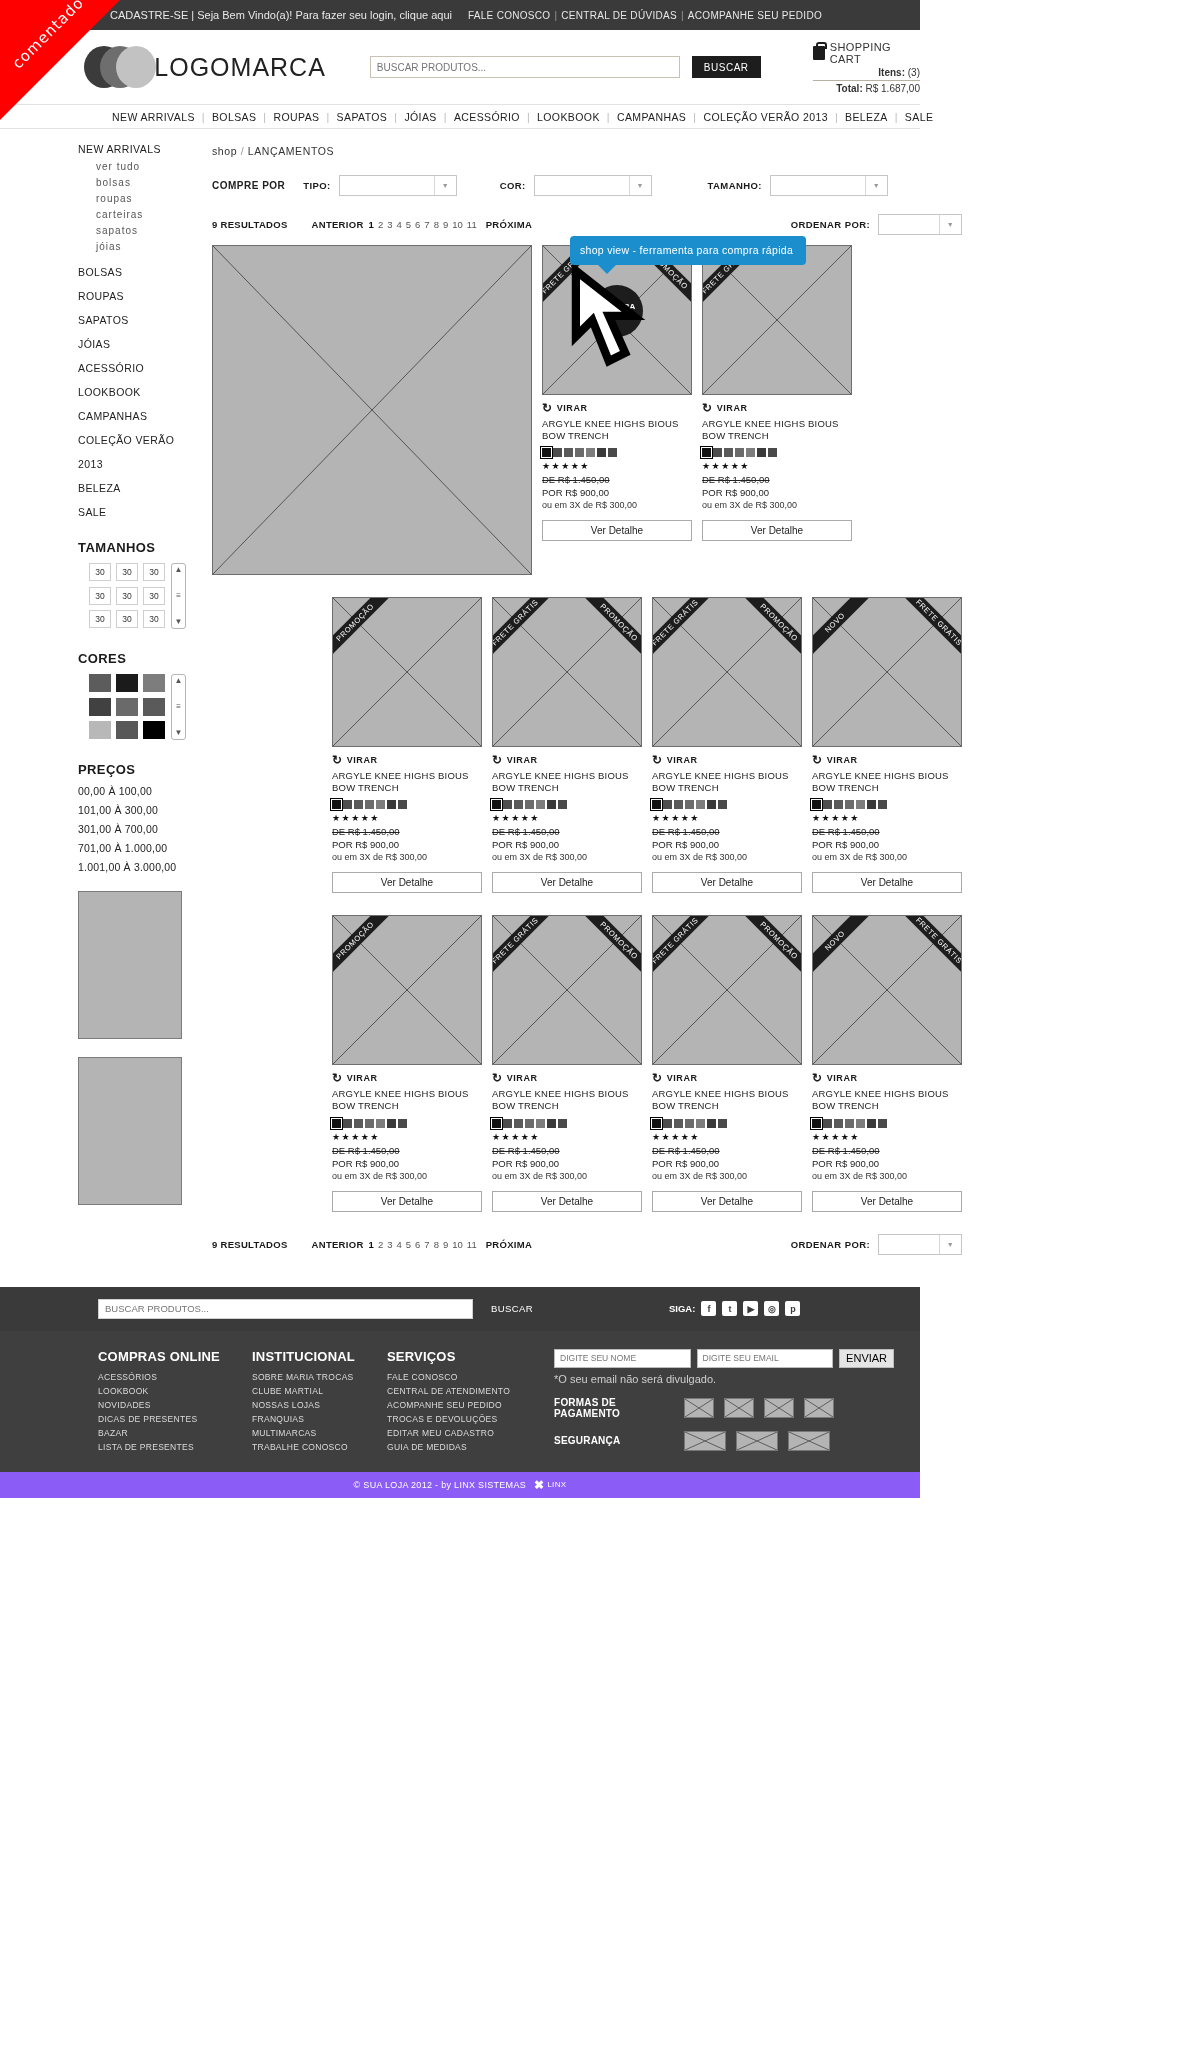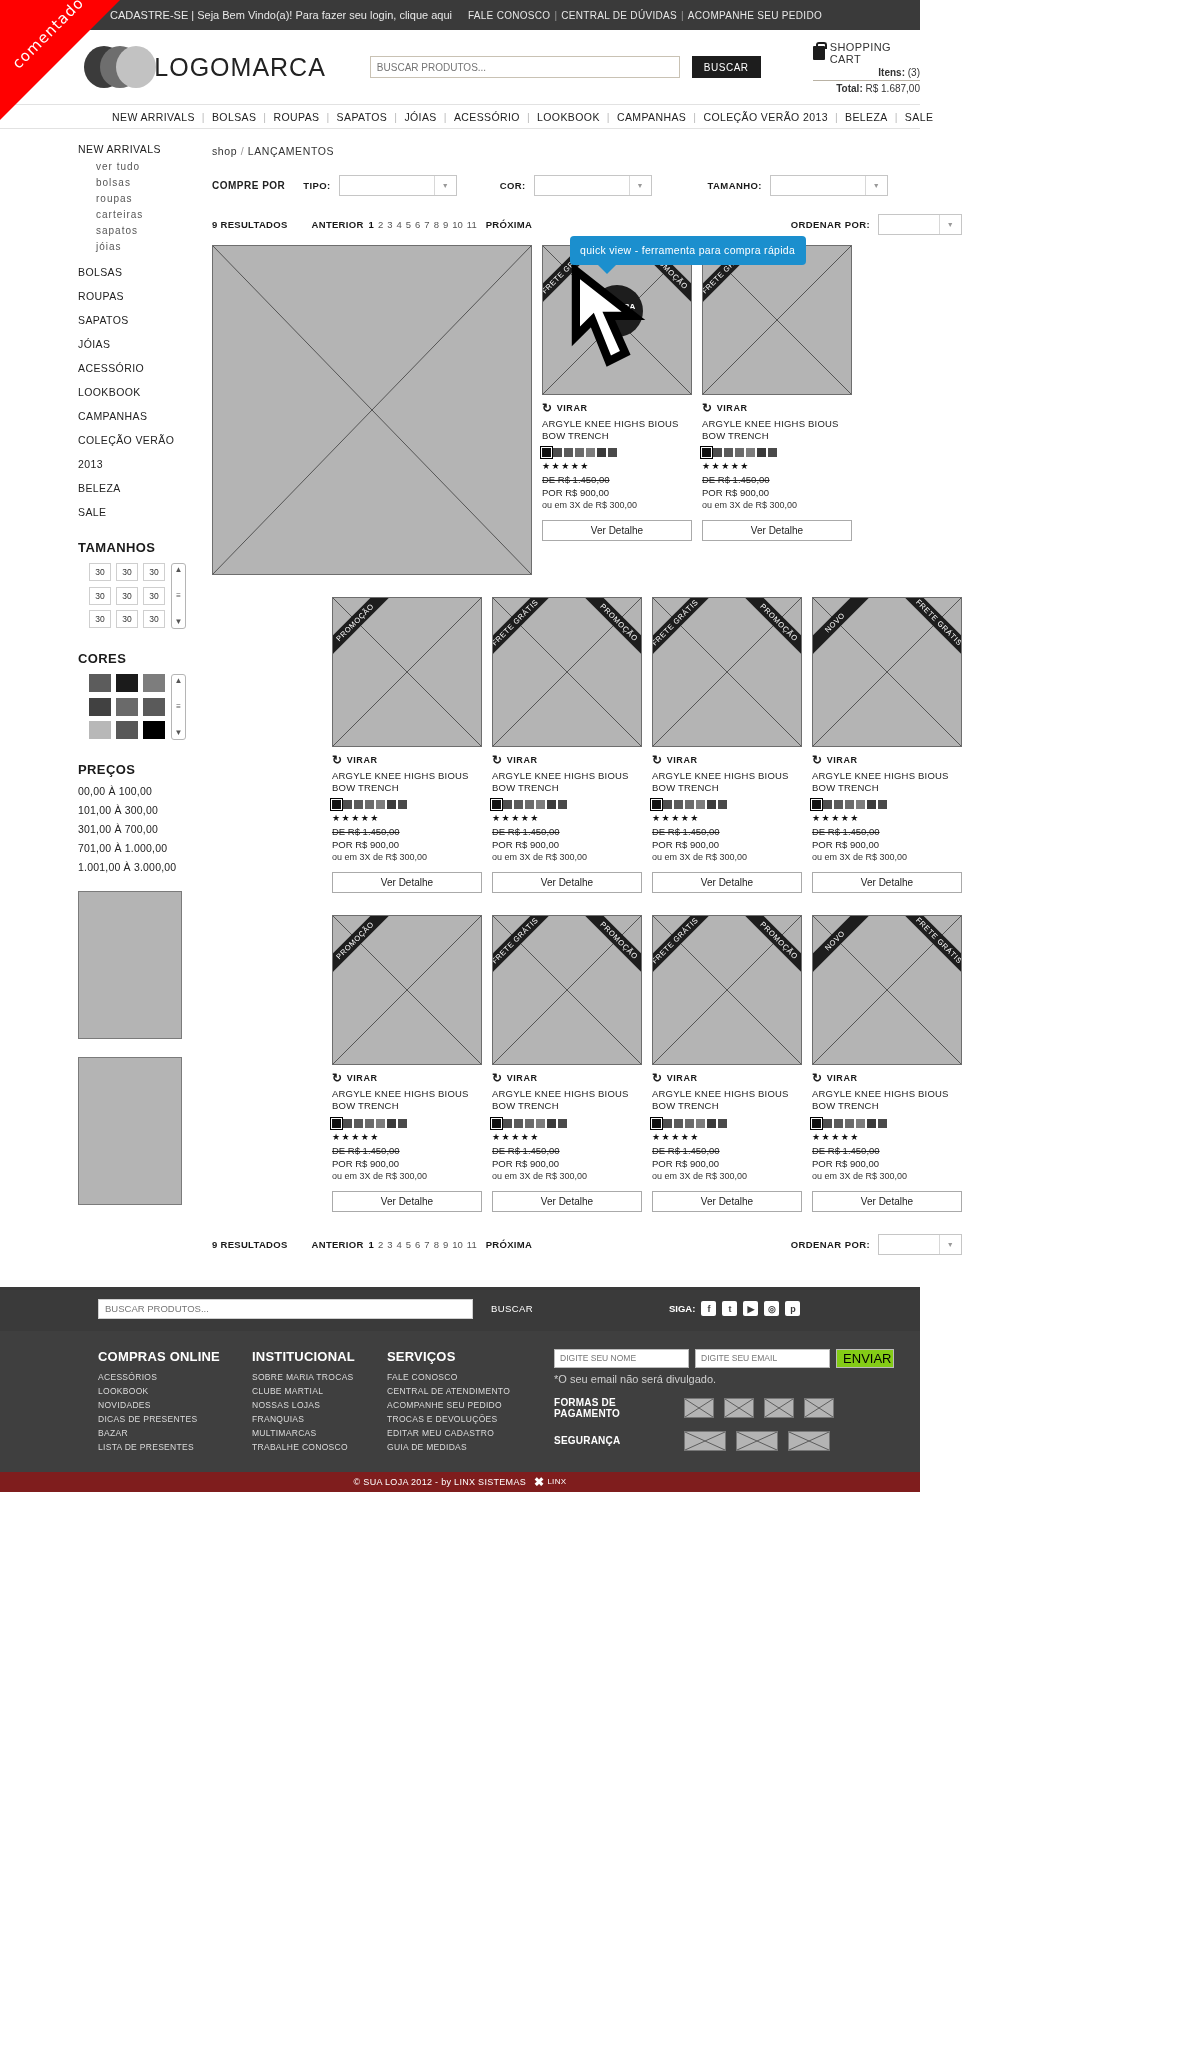--- a/index.html
+++ b/index.html
@@ -138,29 +138,29 @@
   .soc { width:15px; height:15px; background:#fff; color:#3a3a3a; border-radius:2px; font-size:9px;
          display:flex; align-items:center; justify-content:center; font-weight:bold; }
 
   .footer { background:#3f3f3f; color:#ddd; padding:18px 0 16px 98px; display:flex; }
   .fcol { margin-right:32px; }
   .fcol h4 { margin:0 0 8px; font-size:13px; color:#fff; font-weight:bold; letter-spacing:.2px; }
   .fcol div { font-size:8.5px; color:#dcdcdc; margin-bottom:4px; letter-spacing:.3px; }
   .fnews { margin-left:12px; width:340px; }
   .fnews .row { display:flex; gap:6px; }
   .fnews input { height:19px; border:1px solid #bbb; font-size:8.5px; padding:0 5px; width:155px; color:#555; font-family:"Liberation Sans", sans-serif; }
-  .fnews button { height:19px; width:58px; background:#84cc16; border:1px solid #bbb; font-size:13px; cursor:pointer; font-family:"Liberation Sans", sans-serif; }
+  .fnews button { height:19px; width:58px; background:#e5e5e5; border:1px solid #bbb; font-size:11px; cursor:pointer; font-family:"Liberation Sans", sans-serif; }
   .fnews .note { font-size:11px; color:#cfcfcf; margin-top:5px; }
   .payrow { display:flex; align-items:center; margin-top:12px; gap:10px; }
   .payrow .t { font-size:10px; color:#fff; font-weight:bold; width:120px; letter-spacing:.2px; }
   .box { width:30px; height:20px; background:#b4b4b4; border:1px solid #777; position:relative; }
   .box svg { position:absolute; inset:0; width:100%; height:100%; }
   .box.wide { width:42px; height:20px; }
 
-  .copy { background:#7f1d1d; color:#fff; height:20px; display:flex; align-items:center; justify-content:center; font-size:9px; gap:8px; letter-spacing:.3px; }
+  .copy { background:#8b5cf6; color:#fff; height:26px; display:flex; align-items:center; justify-content:center; font-size:9px; gap:8px; letter-spacing:.3px; }
   .linx { display:flex; align-items:center; gap:3px; font-size:8px; }
   .linx .x { font-size:12px; font-weight:bold; }
 </style>
 </head>
 <body>
 
 <div class="page">
 
   <div class="ribbon-wrap">
     <div class="ribbon-tri"></div>
@@ -676,21 +676,21 @@
           <span>ORDENAR POR:</span>
           <span class="select">
             <span class="sv"></span>
             <span class="sarrow">▼</span>
           </span>
         </span>
       </div>
     </div>
   </div>
 
-  <div class="tip">quick view - ferramenta para compra rápida</div>
+  <div class="tip">shop view - ferramenta para compra rápida</div>
 
   <div class="footsearch">
     <input placeholder="BUSCAR PRODUTOS..." style="">
     <button>BUSCAR</button>
     <span class="siga">
       <span>SIGA:</span>
       <span class="soc">f</span>
       <span class="soc">t</span>
       <span class="soc">▶</span>
       <span class="soc">◎</span>

